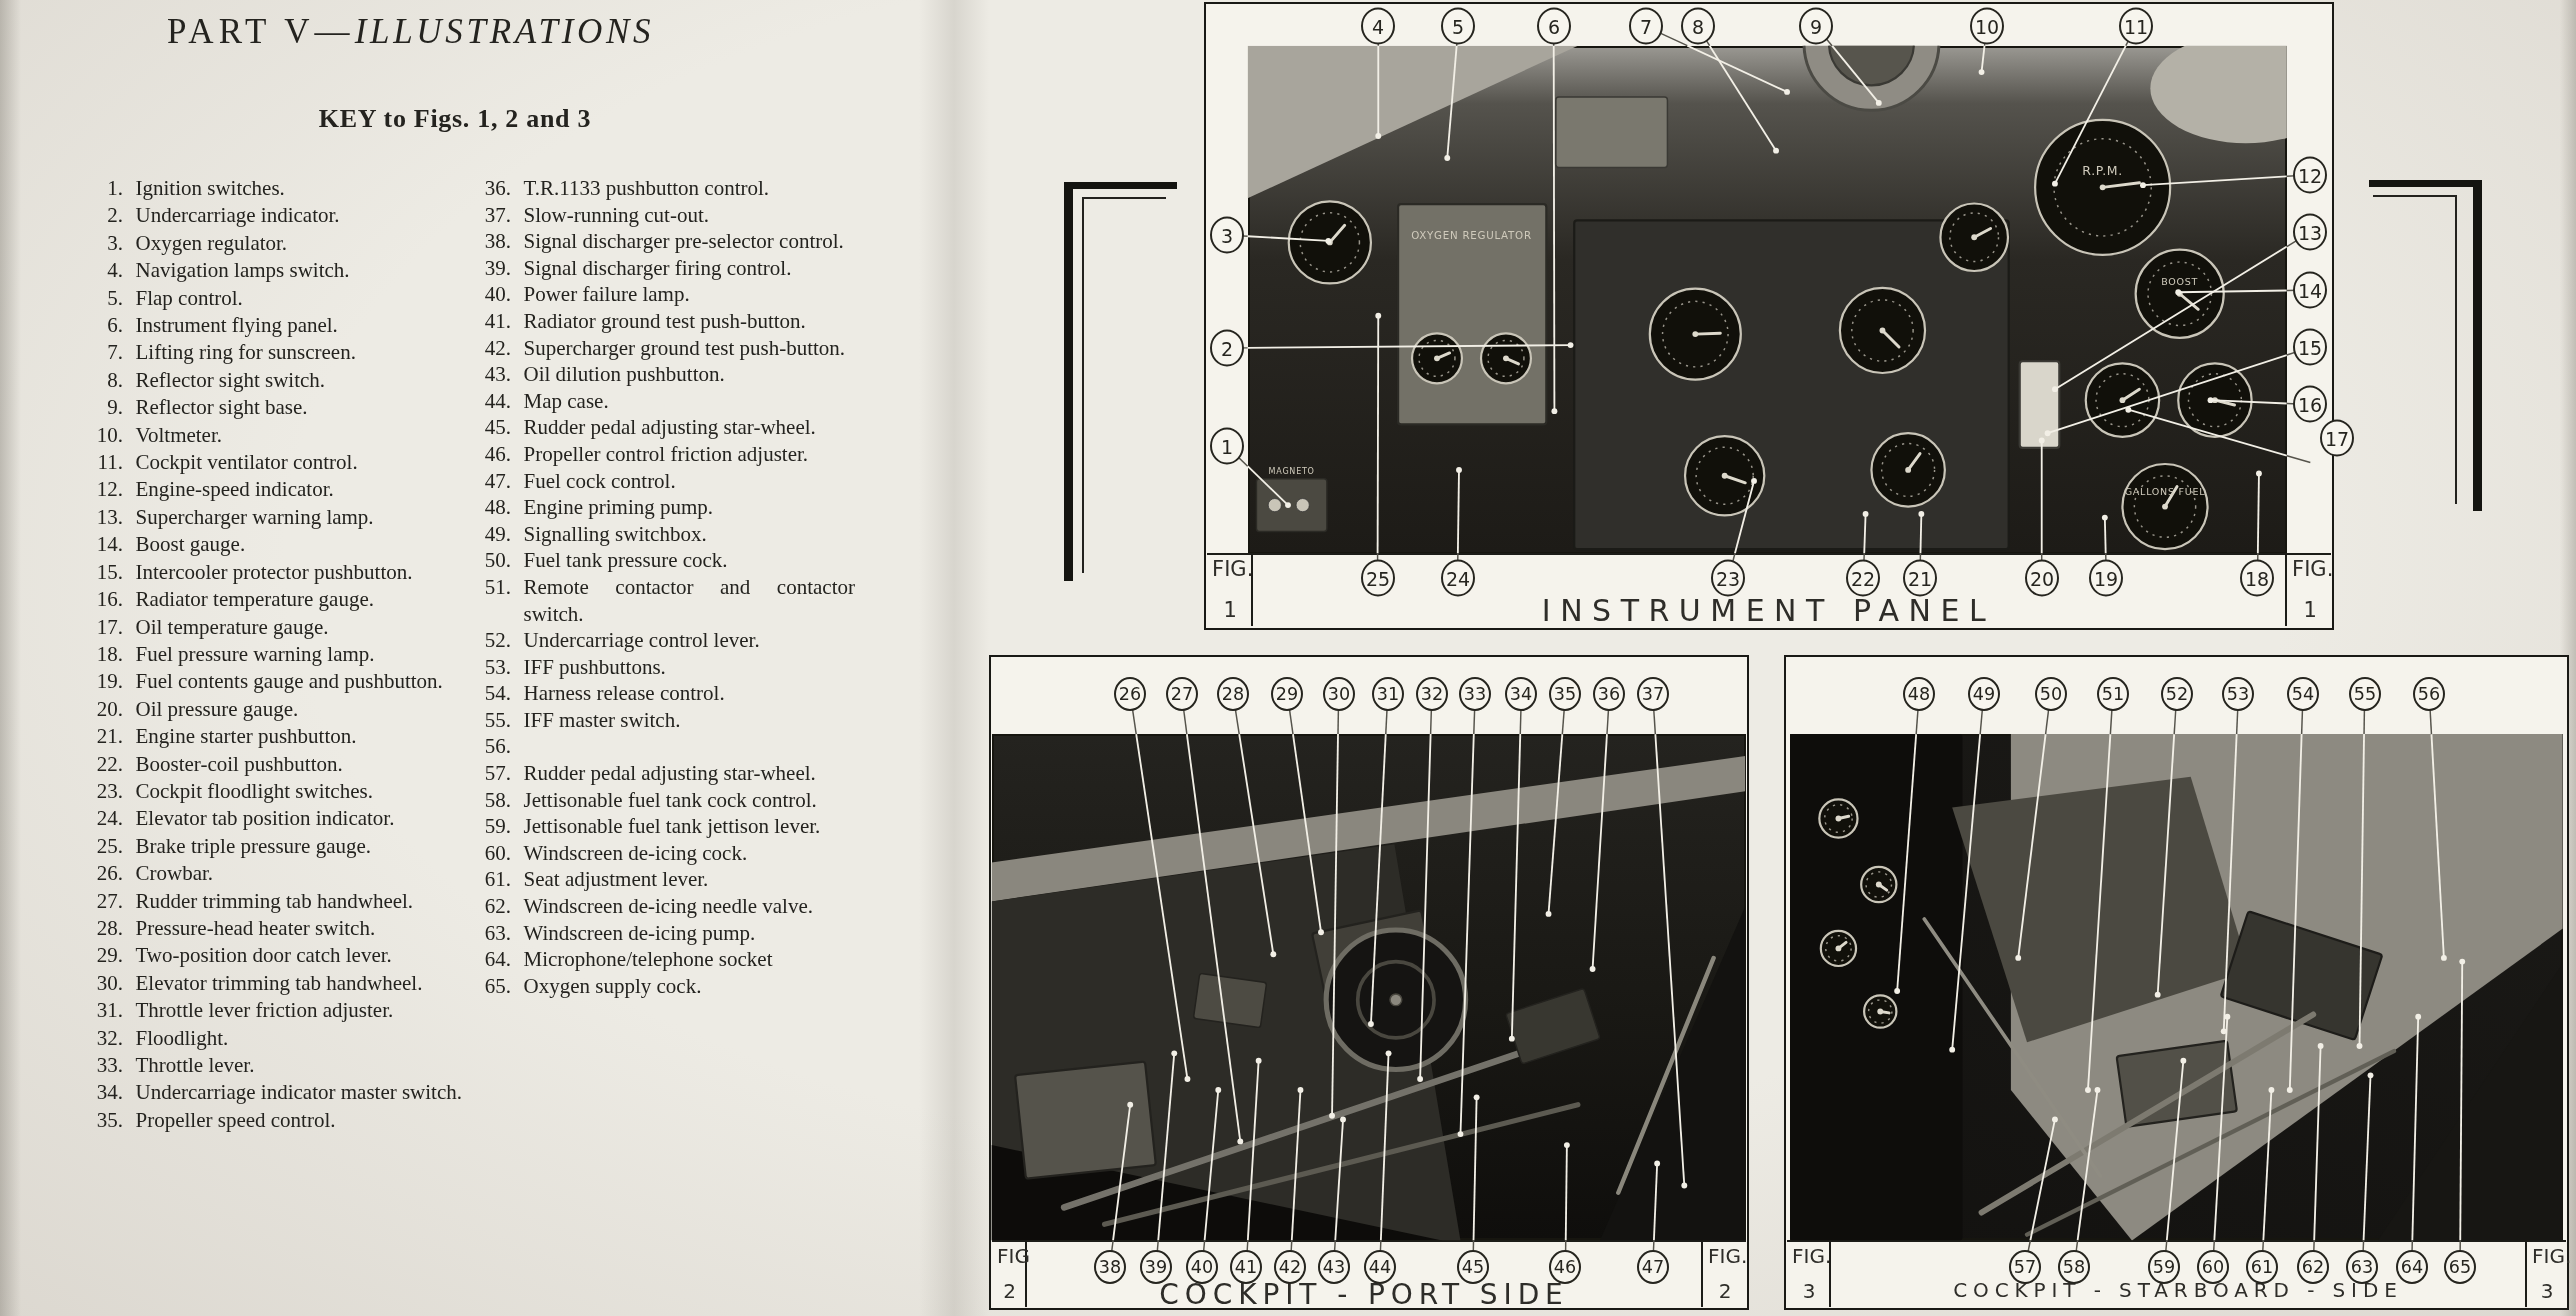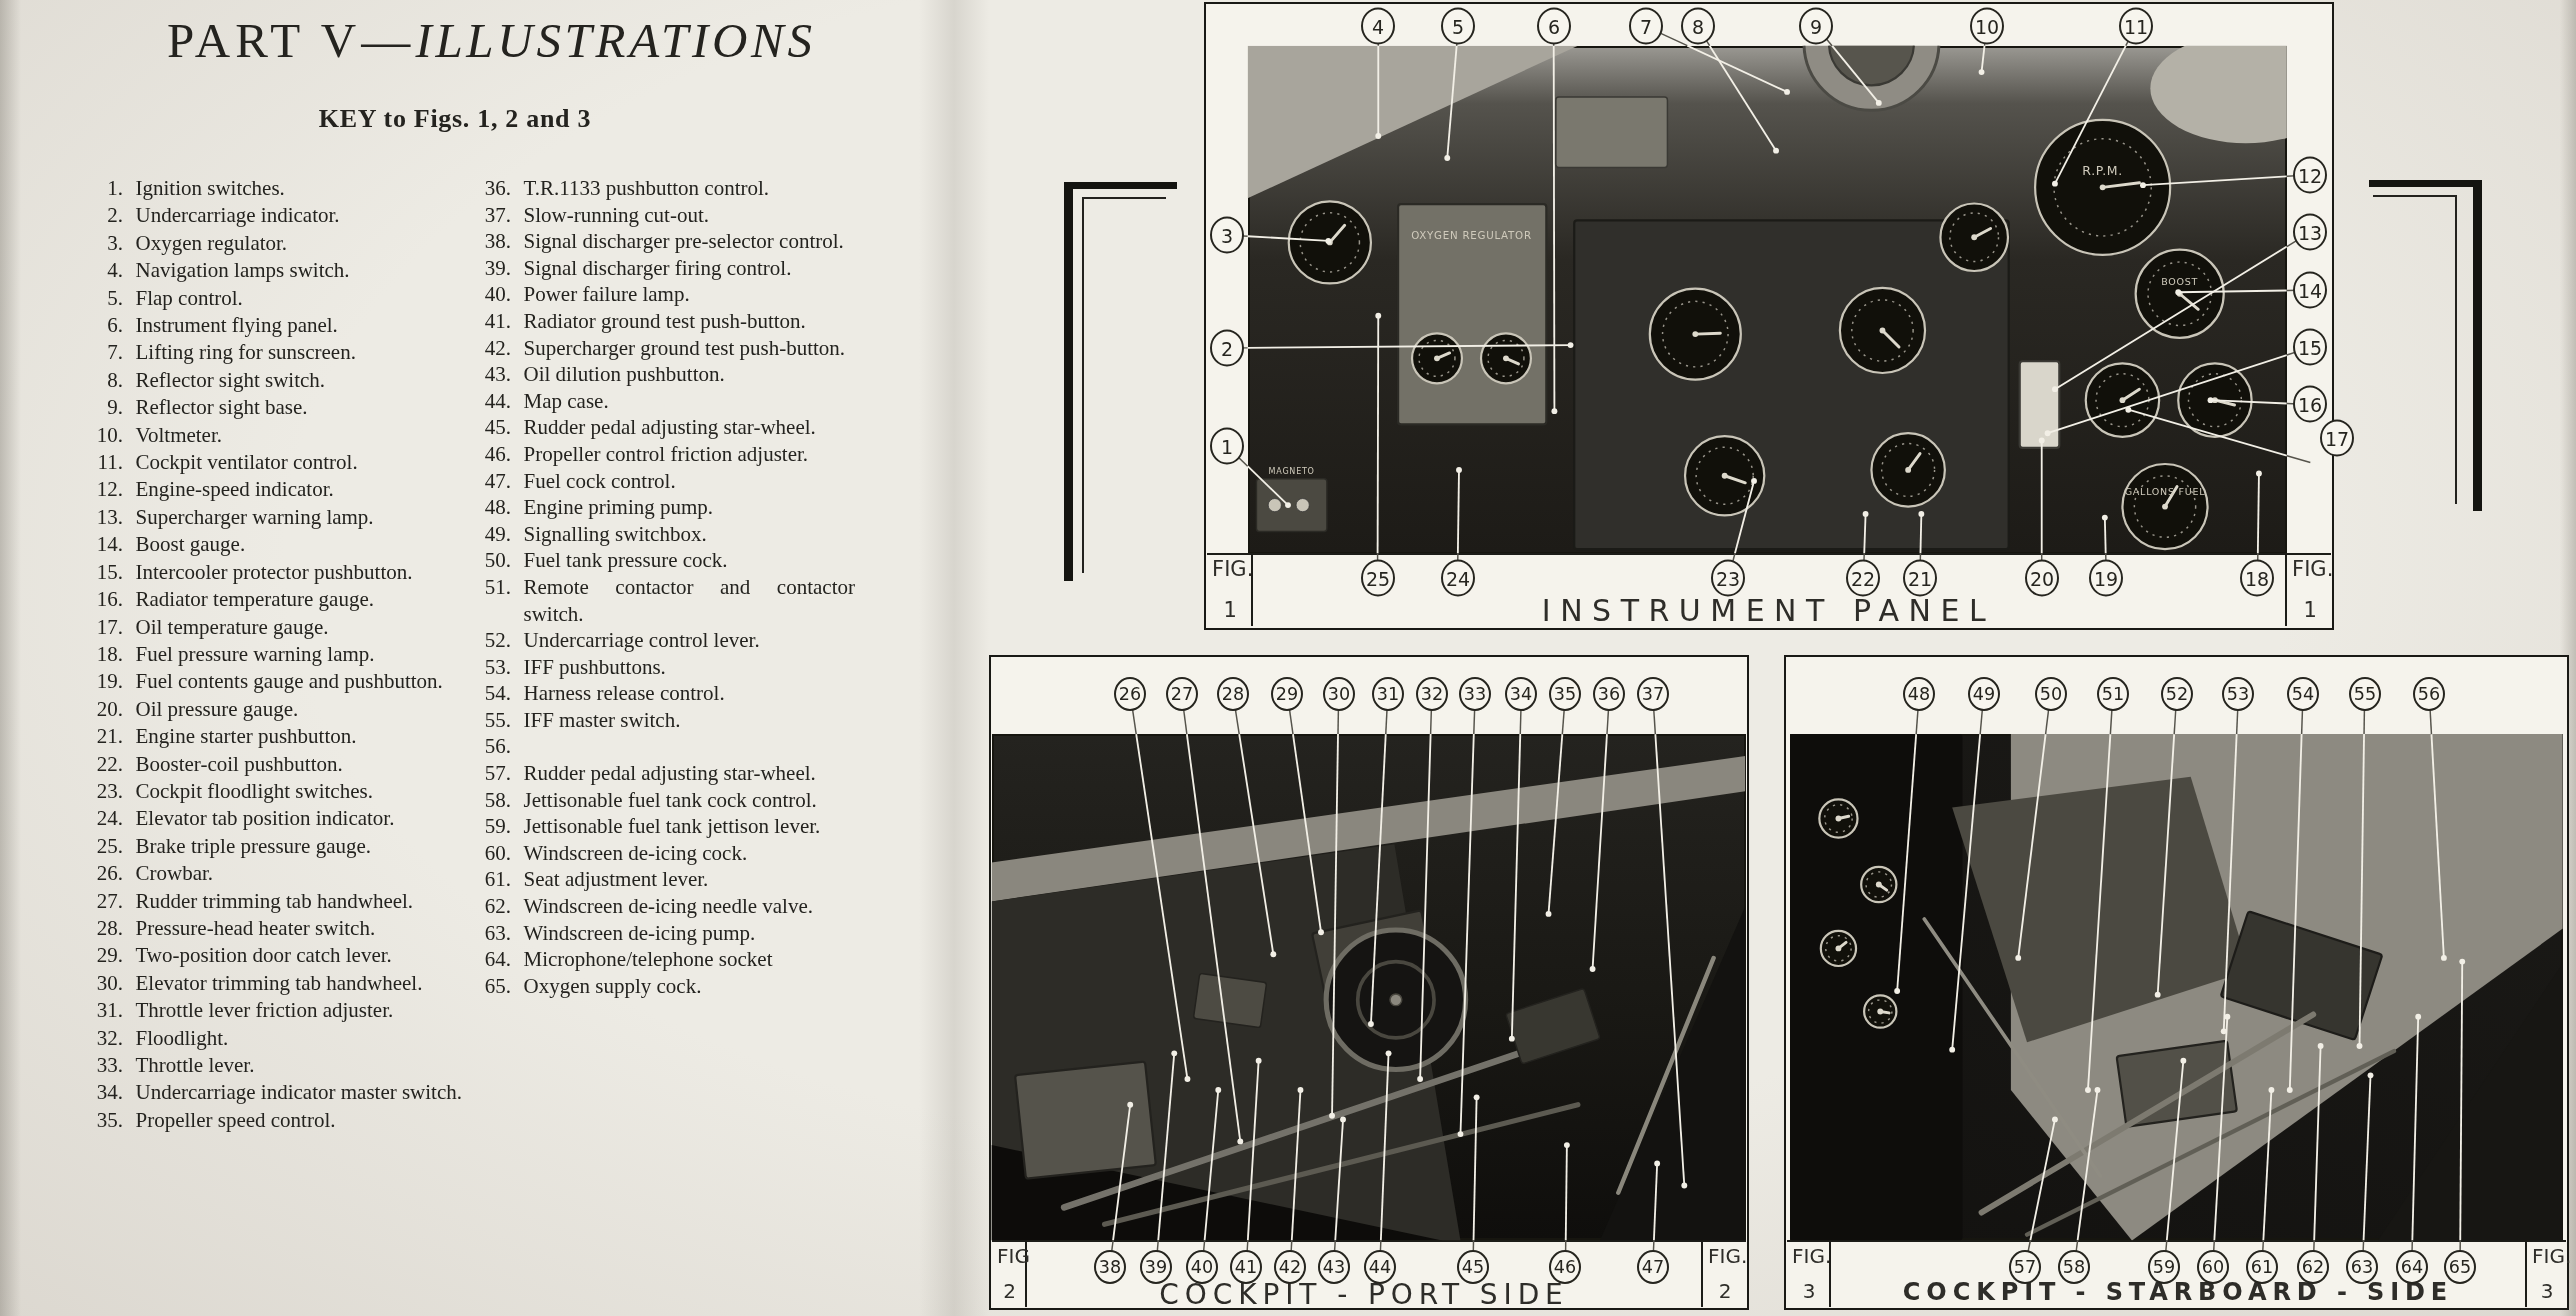--- a/index.html
+++ b/index.html
@@ -5,21 +5,21 @@
   html,body{margin:0;padding:0;background:#b9b6ae;}
   #page{position:relative;width:2576px;height:1317px;overflow:hidden;
     background:radial-gradient(ellipse at 50% 42%, #edebe4 55%, #dcd8d0 100%);
     font-family:"Liberation Serif", serif;color:#24231f;}
   .shade{position:absolute;top:0;height:100%;pointer-events:none;}
   #shade-left{left:0;width:20.5px;background:linear-gradient(90deg, rgba(80,75,65,.28), rgba(80,75,65,0));}
   #shade-right{right:0;width:16px;background:linear-gradient(270deg, rgba(80,75,65,.25), rgba(80,75,65,0));}
   #gutter{left:919px;width:70px;background:linear-gradient(90deg, rgba(110,105,95,0), rgba(110,105,95,.17) 50%, rgba(110,105,95,0));}
 
   
-  #page-title{position:absolute;left:167px;top:11.7px;font-size:49px;letter-spacing:5.1px;white-space:nowrap;}
+  #page-title{position:absolute;left:167px;top:11.7px;font-size:35px;letter-spacing:5.1px;white-space:nowrap;}
   #page-title .it{font-style:italic;letter-spacing:3.7px;}
   #page-subtitle{position:absolute;left:220px;top:104px;width:470px;text-align:center;
     font-size:26px;font-weight:bold;letter-spacing:0.7px;}
   .key-col{position:absolute;top:175px;}
   #key-col-left{left:79px;width:396px;}
   #key-col-right{left:467px;width:388px;}
   .key-item{display:flex;font-size:21px;}
   #key-col-left .key-item{line-height:27.4px;}
   #key-col-right .key-item{line-height:26.6px;}
   .key-num{width:44px;text-align:right;padding-right:12.5px;flex:none;}
@@ -55,21 +55,21 @@
   #fig1-cell-l{left:1207px;top:553px;width:46px;height:73px;border-right:2.2px solid #1c1c18;font-size:21px;}
   #fig1-cell-r{left:2285px;top:553px;width:46px;height:73px;border-left:2.2px solid #1c1c18;font-size:21px;}
   #fig2-cell-l{left:992px;top:1240px;width:35px;height:67px;border-right:2.2px solid #1c1c18;font-size:20px;}
   #fig2-cell-r{left:1701px;top:1240px;width:44px;height:67px;border-left:2.2px solid #1c1c18;font-size:20px;}
   #fig3-cell-l{left:1787px;top:1240px;width:44px;height:67px;border-right:2.2px solid #1c1c18;font-size:20px;}
   #fig3-cell-r{left:2525px;top:1240px;width:40px;height:67px;border-left:2.2px solid #1c1c18;font-size:20px;}
 
   .cap{position:absolute;text-align:center;font-family:"DejaVu Sans",sans-serif;color:#2e2d29;white-space:nowrap;}
   #fig1-cap{left:1255px;top:593px;width:1027px;font-size:30px;letter-spacing:9.5px;}
   #fig2-cap{left:1029px;top:1278px;width:670px;font-size:28px;letter-spacing:5.9px;}
-  #fig3-cap{left:1833px;top:1278px;width:690px;font-size:24px;letter-spacing:5.9px;font-weight:bold;}
+  #fig3-cap{left:1833px;top:1278px;width:690px;font-size:20px;letter-spacing:5.9px;}
 
   
   .co{position:absolute;box-sizing:border-box;width:34px;height:37px;border:2.2px solid #26251f;border-radius:50%;
     background:#f7f5ee;display:flex;align-items:center;justify-content:center;
     font-family:"DejaVu Sans",sans-serif;font-size:19px;color:#26251f;transform:translate(-50%,-50%);}
   .co.small{width:32px;height:34px;font-size:17.6px;}
 
   #overlay{position:absolute;left:0;top:0;pointer-events:none;}
 </style>
 </head>

